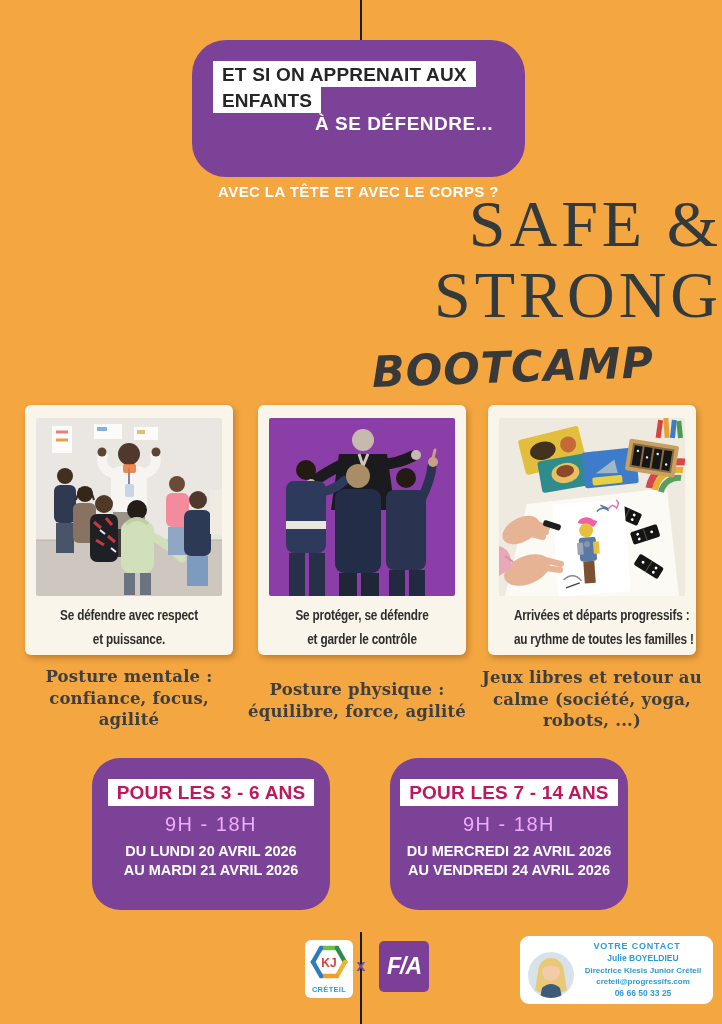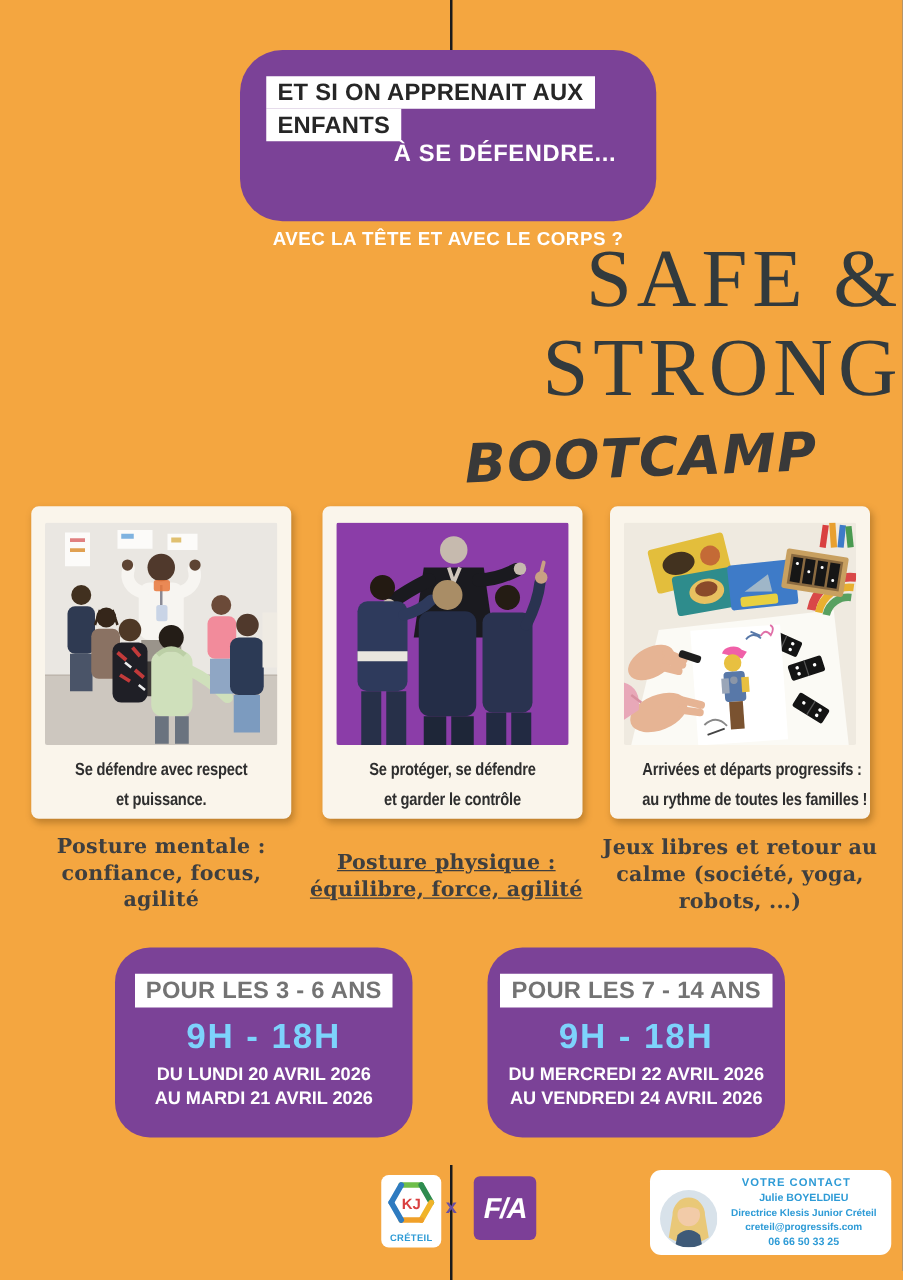--- a/index.html
+++ b/index.html
@@ -59,35 +59,35 @@
     transform:scaleX(.84); transform-origin:center; white-space:nowrap; line-height:24px;
   }
 
   
   .feature {
     position:absolute; width:240px; text-align:center;
     font-family:"DejaVu Serif", serif; font-weight:bold; font-size:16.5px;
     line-height:21.5px; color:#3F3F3F; letter-spacing:.2px;
   }
   .feature.f1 { left:9px;  top:666px; }
-  .feature.f2 { left:237px; top:679px;text-decoration:underline; }
+  .feature.f2 { left:237px; top:679px; }
   .feature.f3 { left:472px; top:667px; }
 
   
   .session {
     position:absolute; top:758px; width:238px; height:152px;
     background:#7B4297; border-radius:28px; text-align:center;
   }
   .session.s1 { left:92px; } .session.s2 { left:390px; }
   .age-strip {
-    display:inline-block; margin-top:21px; background:#fff; color:#737373;
+    display:inline-block; margin-top:21px; background:#fff; color:#be185d;
     font-weight:bold; font-size:19px; padding:3px 9px 2px; white-space:nowrap;
     letter-spacing:.2px;
   }
-  .hours { margin-top:7px; color:#7dd3fc; font-weight:bold; font-size:28px; letter-spacing:1.5px; }
+  .hours { margin-top:7px; color:#f0abfc; font-weight:normal; font-size:20px; letter-spacing:1.5px; }
   .dates { margin-top:6px; color:#fff; font-weight:bold; font-size:14.5px; line-height:19px; white-space:nowrap; }
 
   
   .klesis-logo {
     position:absolute; left:305px; top:940px; width:48px; height:58px;
     background:#fff; border-radius:6px; text-align:center; padding-top:4px;
   }
   .klesis-city { font-weight:bold; font-size:7.5px; color:#2E9BD6; letter-spacing:.3px; margin-top:1px; }
   .x-mark {
     position:absolute; left:351px; top:957px; width:20px; text-align:center;

